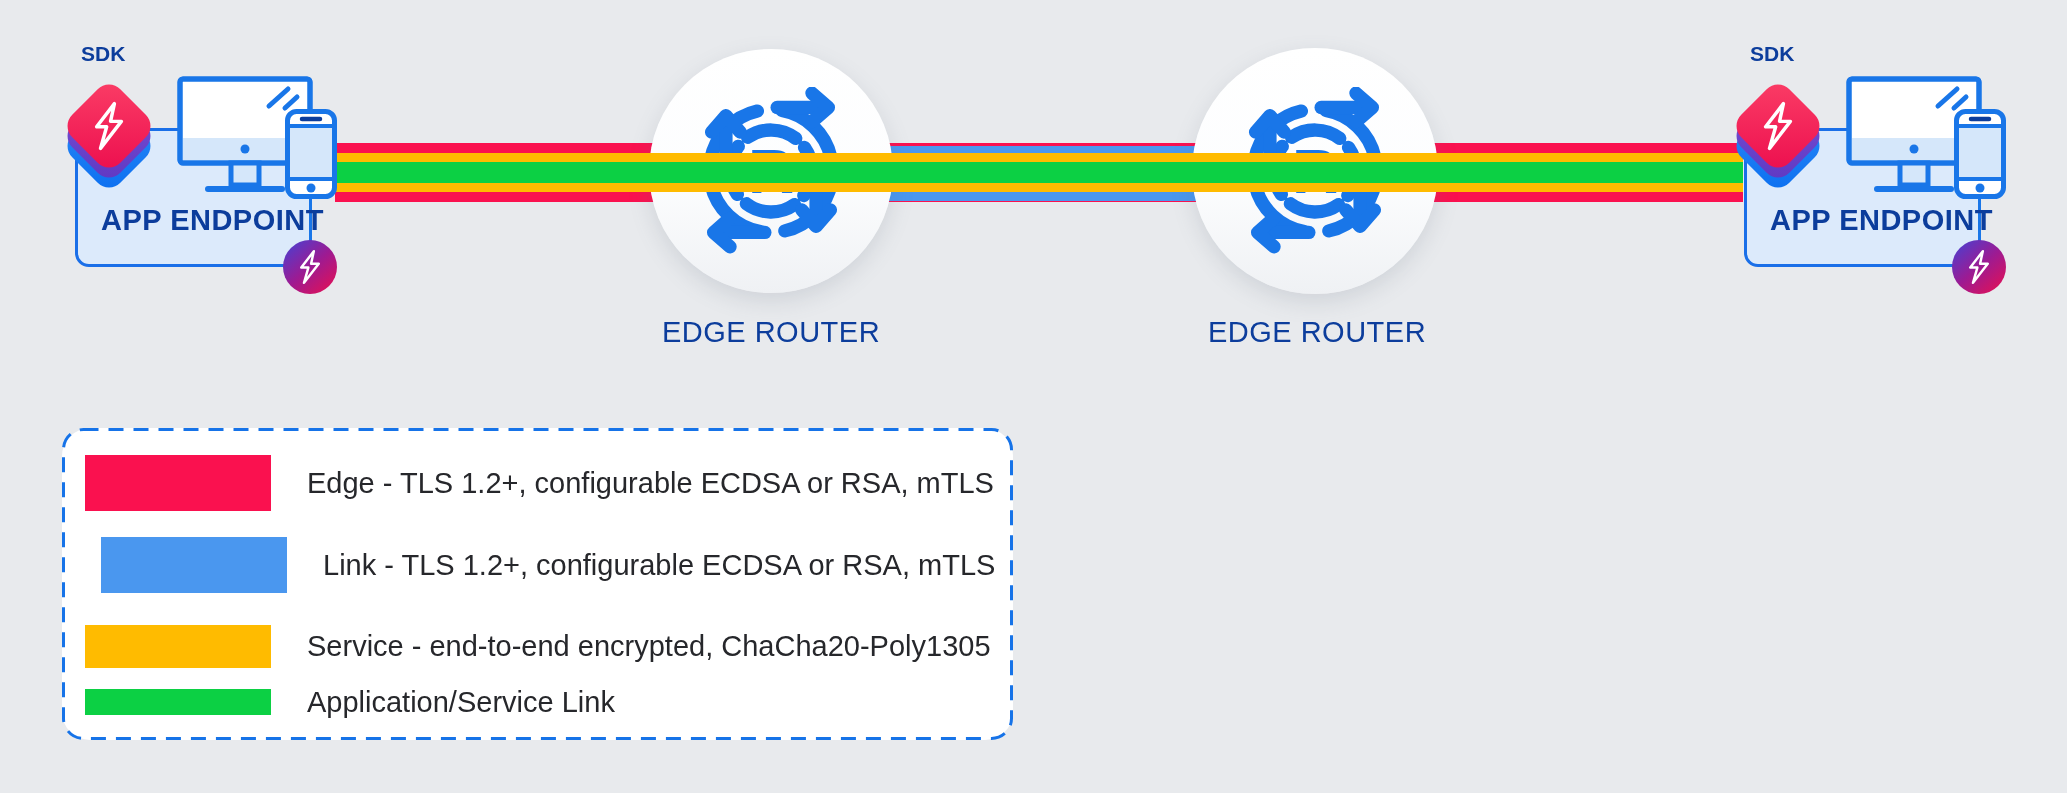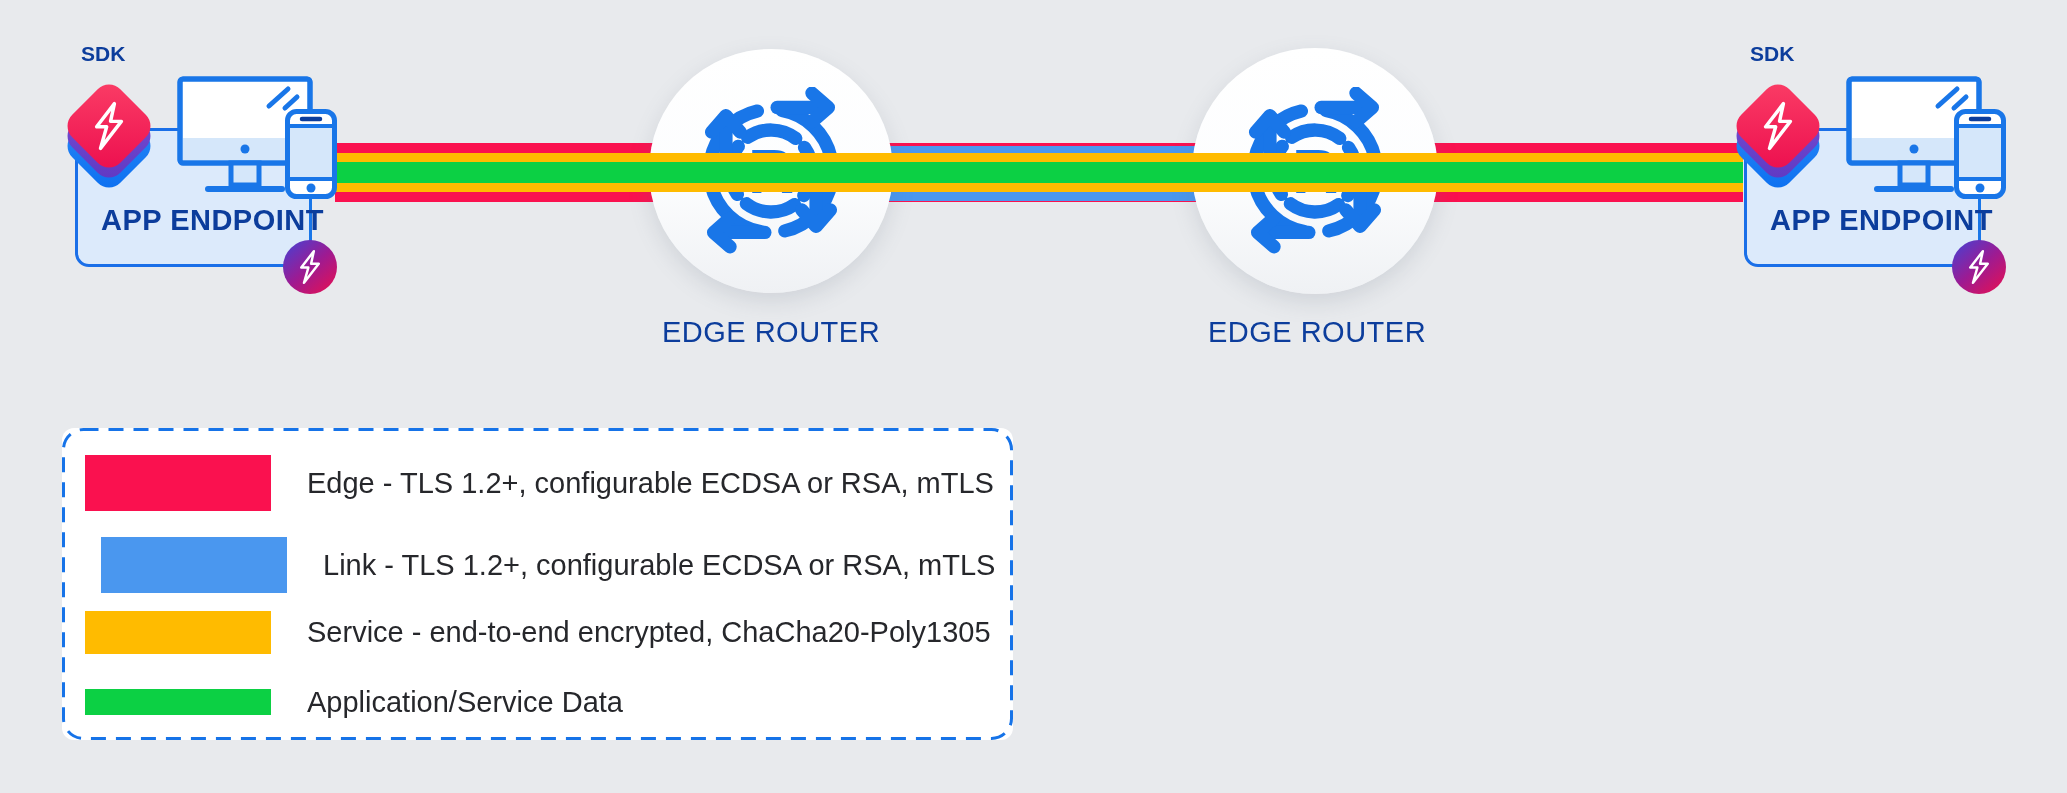--- a/index.html
+++ b/index.html
@@ -71,21 +71,21 @@
     transform:rotate(45deg);
   }
   .sdk-layer.blue{top:36px;background:linear-gradient(135deg,#2F8EF9,#0B6FF0);}
   .sdk-layer.purple{top:26px;background:linear-gradient(135deg,#7A53D6,#5F38C2);}
   .sdk-layer.red{top:16px;background:linear-gradient(135deg,#FB3E66,#EC0E4E);}
   .sdk-bolt{position:absolute;left:35px;top:24px;width:34px;height:52px;}
   .badge-bolt{width:24px;height:36px;}
   
   .legend{
     position:absolute;left:62px;top:428px;width:951px;height:312px;
-    background:#ffffff;border-radius:12px;
+    background:#ffffff;border-radius:28px;
   }
   .legend-border{position:absolute;left:0;top:0;width:100%;height:100%;}
   .legend-row{position:absolute;left:23px;display:flex;align-items:center;}
   .legend-swatch{width:186px;margin-right:36px;flex:none;}
   .legend-label{color:var(--legend-text);font-size:29px;font-weight:500;white-space:nowrap;}
 </style>
 </head>
 <body>
 
 <svg width="0" height="0" style="position:absolute">
@@ -214,23 +214,23 @@
       <rect x="1.5" y="1.5" width="948" height="309" rx="20" fill="none" stroke="#1673E8" stroke-width="3" stroke-dasharray="15 10"></rect>
     </svg>
   <div class="legend-row" style="top: 27px; height: 56px;">
       <div class="legend-swatch" style="background: rgb(250, 17, 79); height: 56px;"></div>
       <div class="legend-label">Edge - TLS 1.2+, configurable ECDSA or RSA, mTLS</div>
     </div>
       <div class="legend-row" style="top: 109px; height: 56px; padding-left: 16px;">
       <div class="legend-swatch" style="background: rgb(74, 151, 239); height: 56px;"></div>
       <div class="legend-label">Link - TLS 1.2+, configurable ECDSA or RSA, mTLS</div>
     </div>
-      <div class="legend-row" style="top: 183px; height: 43px;">
+      <div class="legend-row" style="top: 197px; height: 43px;">
       <div class="legend-swatch" style="background: rgb(255, 187, 0); height: 43px;"></div>
       <div class="legend-label">Service - end-to-end encrypted, ChaCha20-Poly1305</div>
     </div>
       <div class="legend-row" style="top: 261px; height: 26px;">
       <div class="legend-swatch" style="background: rgb(12, 208, 68); height: 26px;"></div>
-      <div class="legend-label">Application/Service Data</div>
+      <div class="legend-label">Application/Service Link</div>
     </div>
     </div>
 
 </div>
 
 </body></html>

